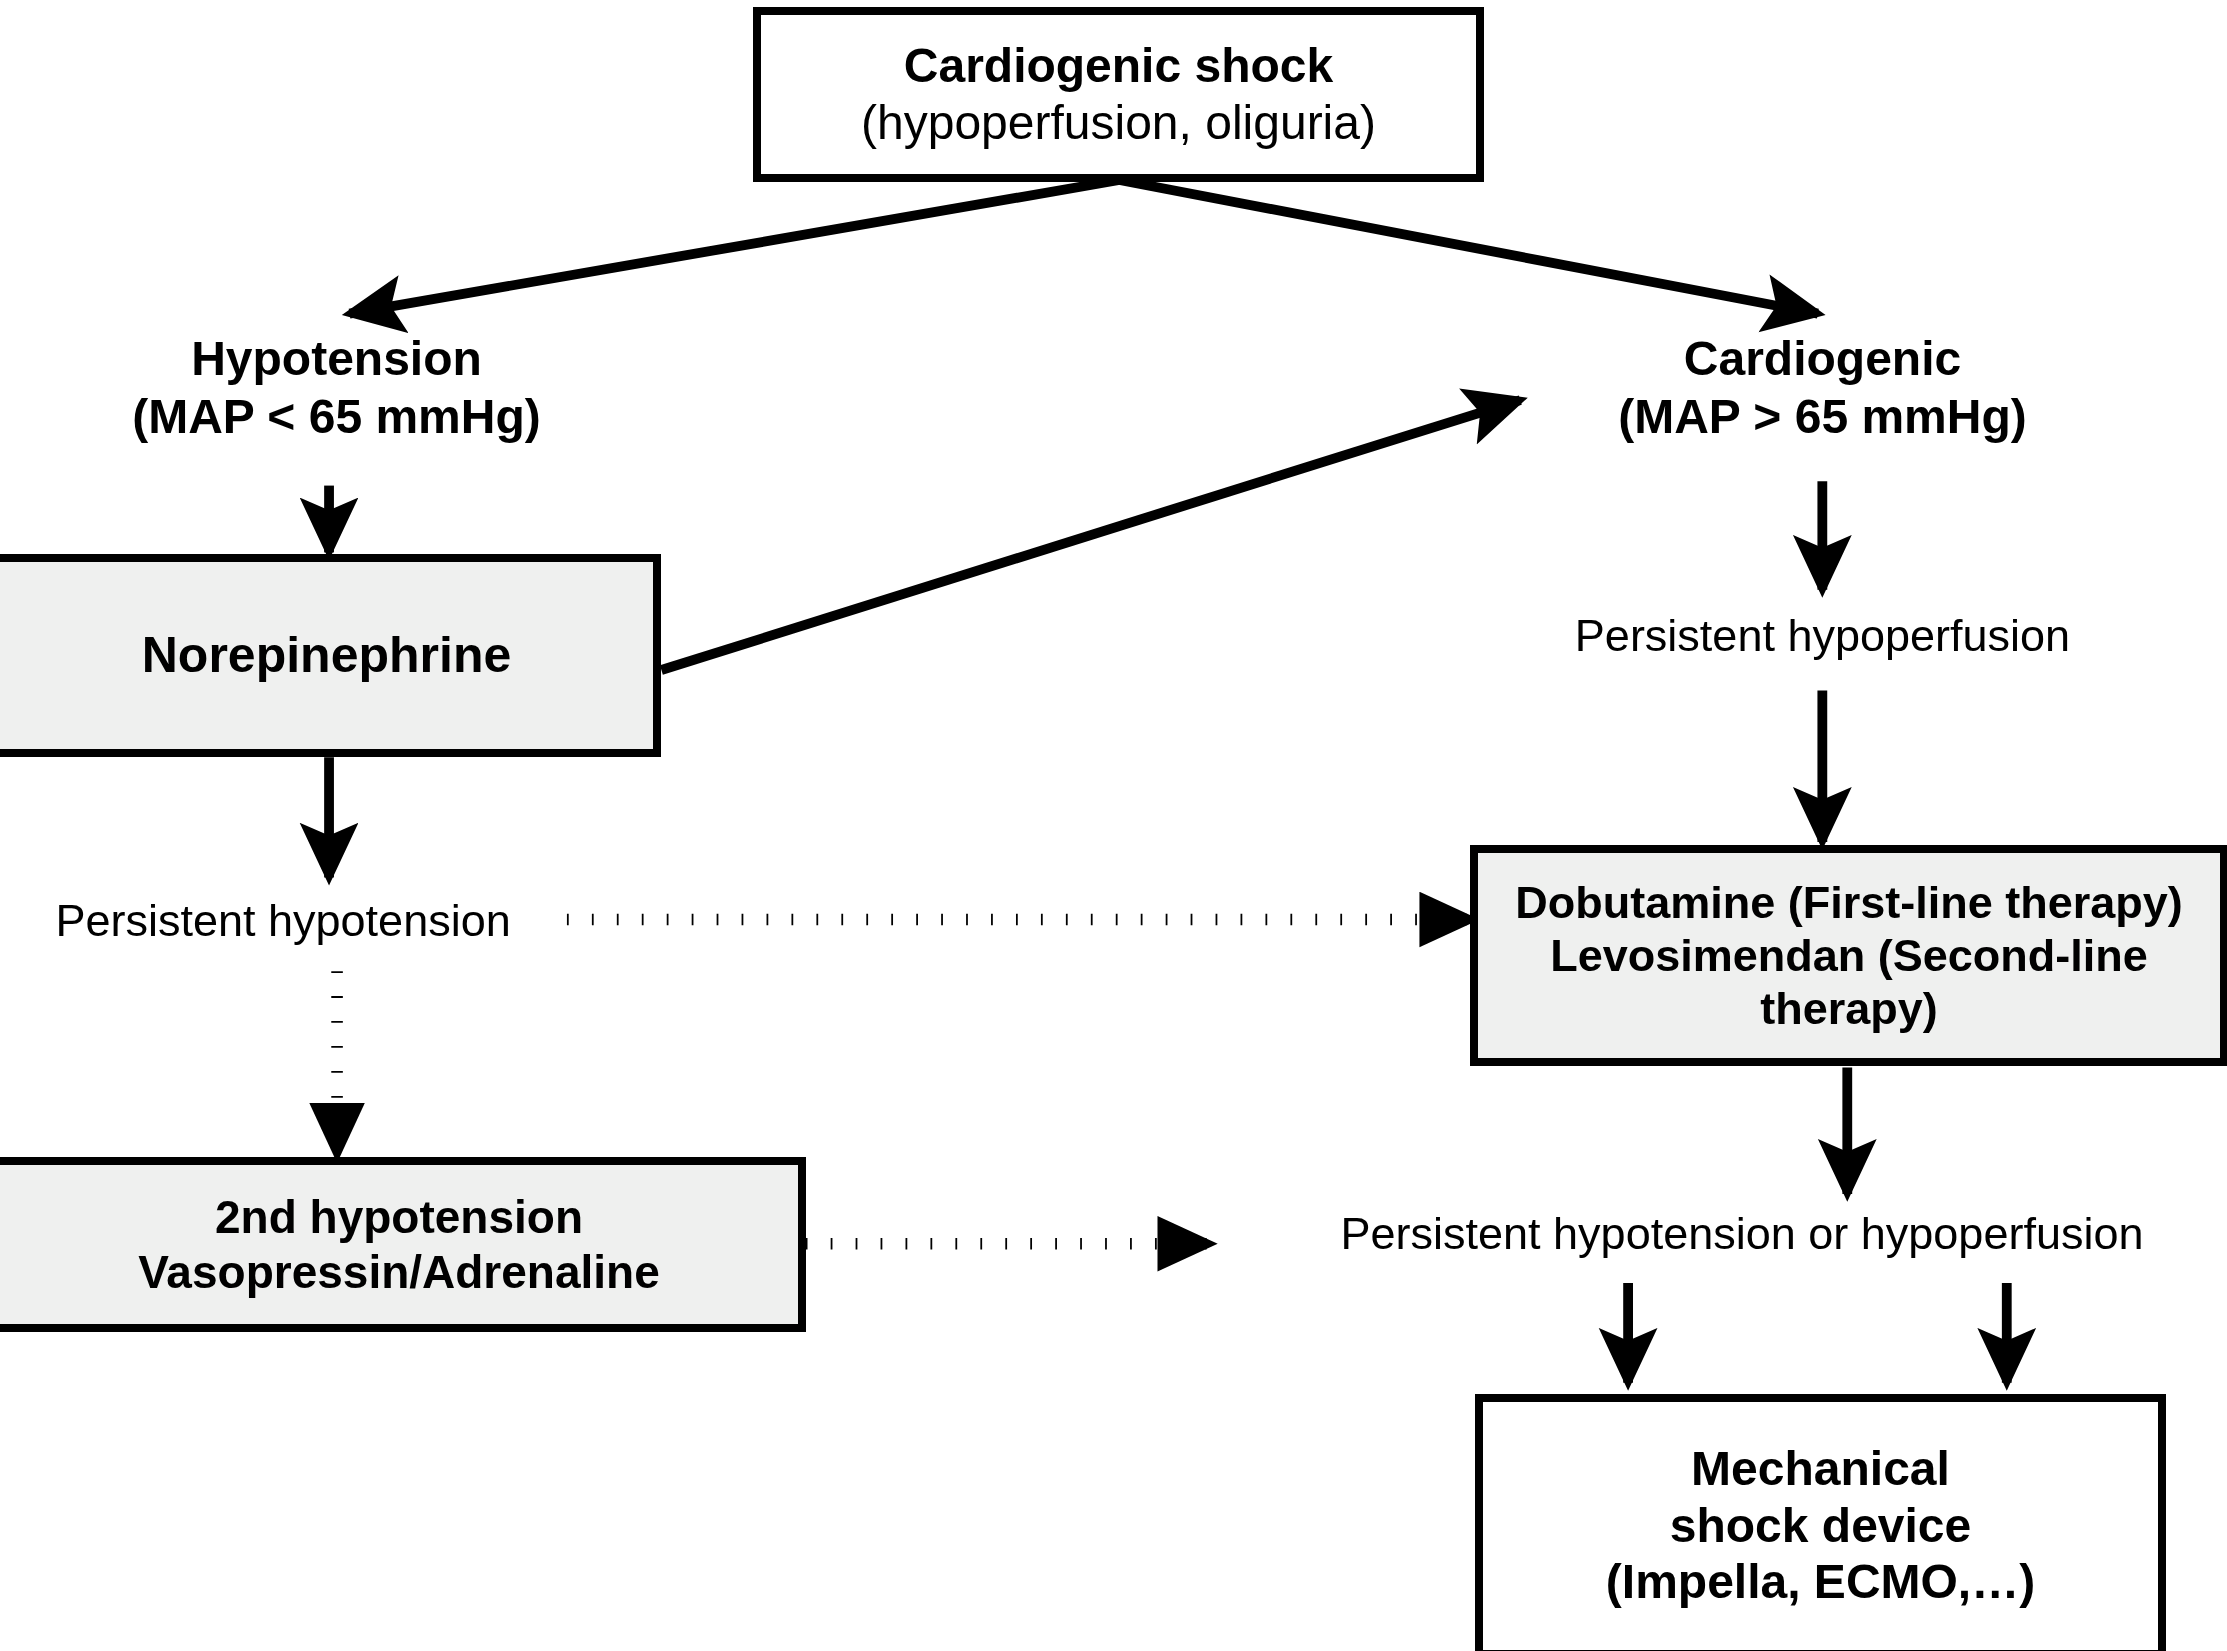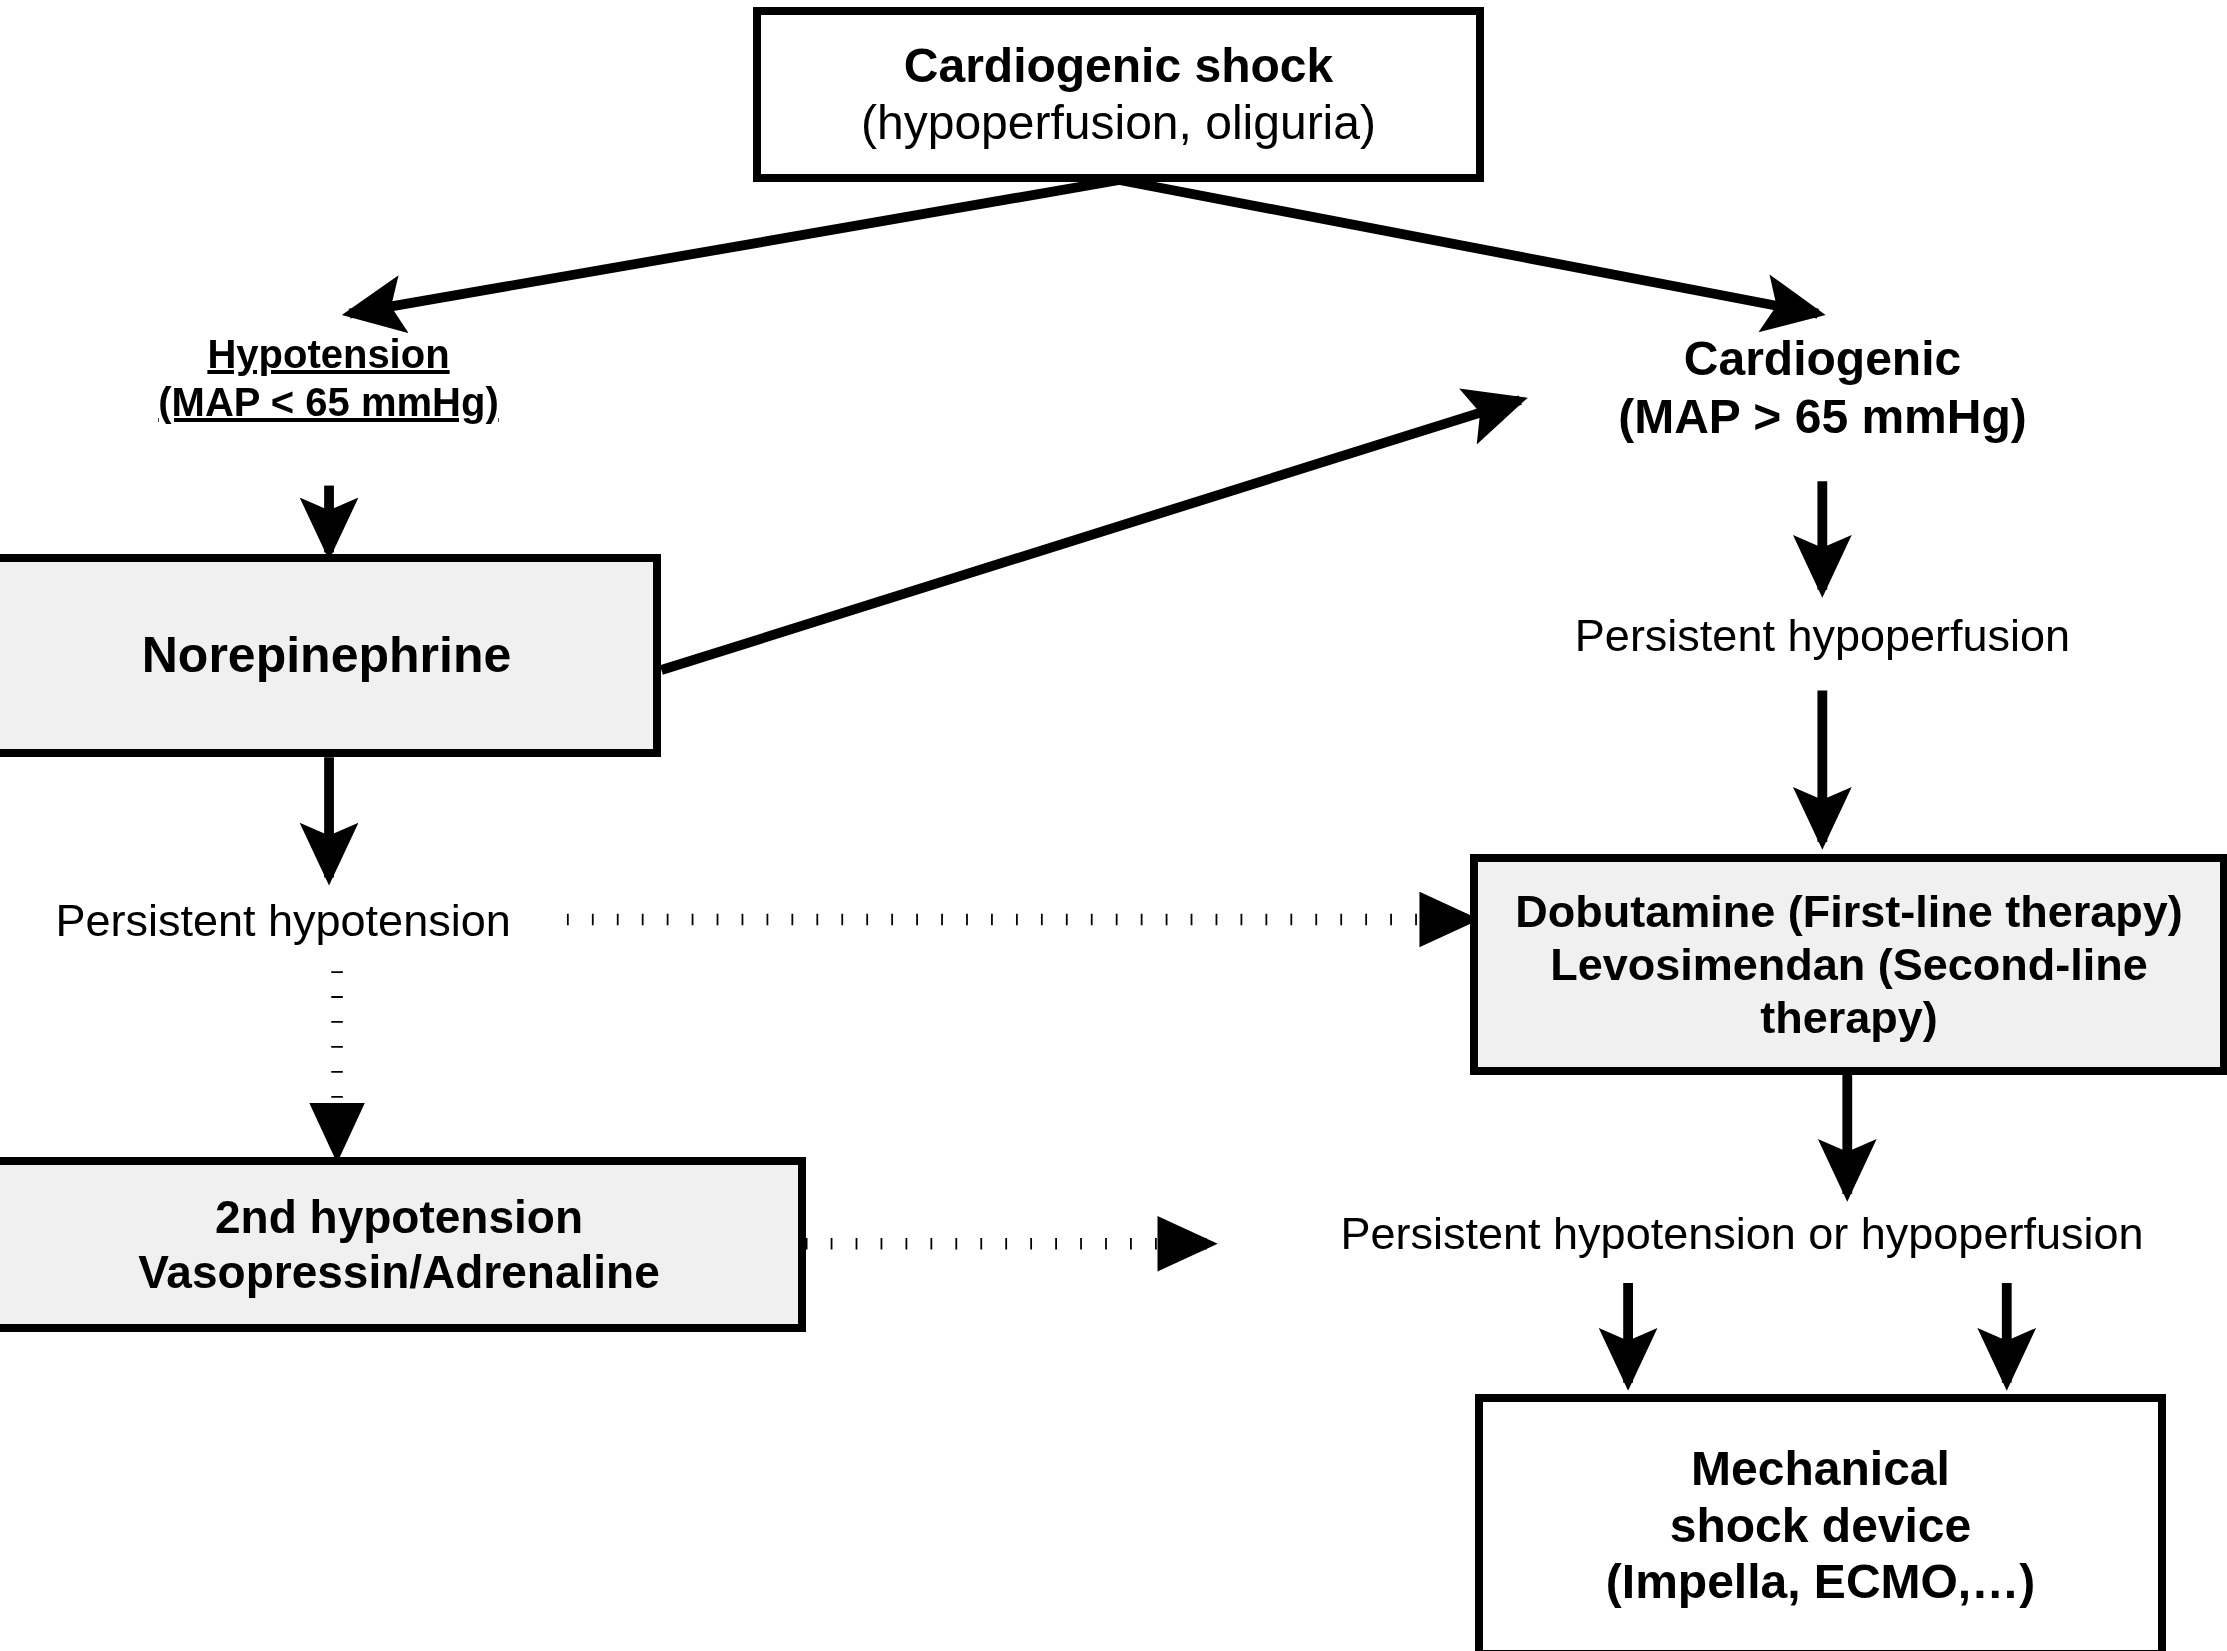--- a/index.html
+++ b/index.html
@@ -89,41 +89,41 @@
     <line x1="2252" y1="1440" x2="2252" y2="1552" stroke="#000000" stroke-width="11" marker-end="url(#ah)"></line>
   </svg>
 
   <div class="node fill-white" style="left:753px; top:7.1px; width:731px; height:175px; font-size:48px;">
     <div class="inner">
       <div class="bold">Cardiogenic shock</div>
       <div class="reg">(hypoperfusion, oliguria)</div>
     </div>
   </div>
 
-  <div class="label bold" style="left:61px; top:330px; width:535px; font-size:40px;text-decoration:underline;">
+  <div class="label bold" style="left:69px; top:330px; width:535px; font-size:48px;">
     <div>Hypotension</div>
     <div>(MAP &lt; 65 mmHg)</div>
   </div>
 
   <div class="label bold" style="left:1555px; top:330px; width:535px; font-size:48px;">
     <div>Cardiogenic</div>
     <div>(MAP &gt; 65 mmHg)</div>
   </div>
 
   <div class="node fill-gray" style="left:-8px; top:554px; width:669px; height:203px; font-size:50px;">
     <div class="inner">
       <div class="bold">Norepinephrine</div>
     </div>
   </div>
 
   <div class="label reg" style="left:7.1px; top:894px; width:552px; font-size:45px;">Persistent hypotension</div>
 
   <div class="label reg" style="left:1506px; top:609px; width:633px; font-size:45px;">Persistent hypoperfusion</div>
 
-  <div class="node fill-gray" style="left:1470px; top:845px; width:758px; height:221px; font-size:45px;margin-top:9px;">
+  <div class="node fill-gray" style="left:1470px; top:845px; width:758px; height:221px; font-size:45px;">
     <div class="inner">
       <div class="bold">Dobutamine (First-line therapy)</div>
       <div class="bold">Levosimendan (Second-line</div>
       <div class="bold">therapy)</div>
     </div>
   </div>
 
   <div class="node fill-gray" style="left:-8px; top:1157px; width:814px; height:175px; font-size:46px;">
     <div class="inner">
       <div class="bold">2nd hypotension</div>

